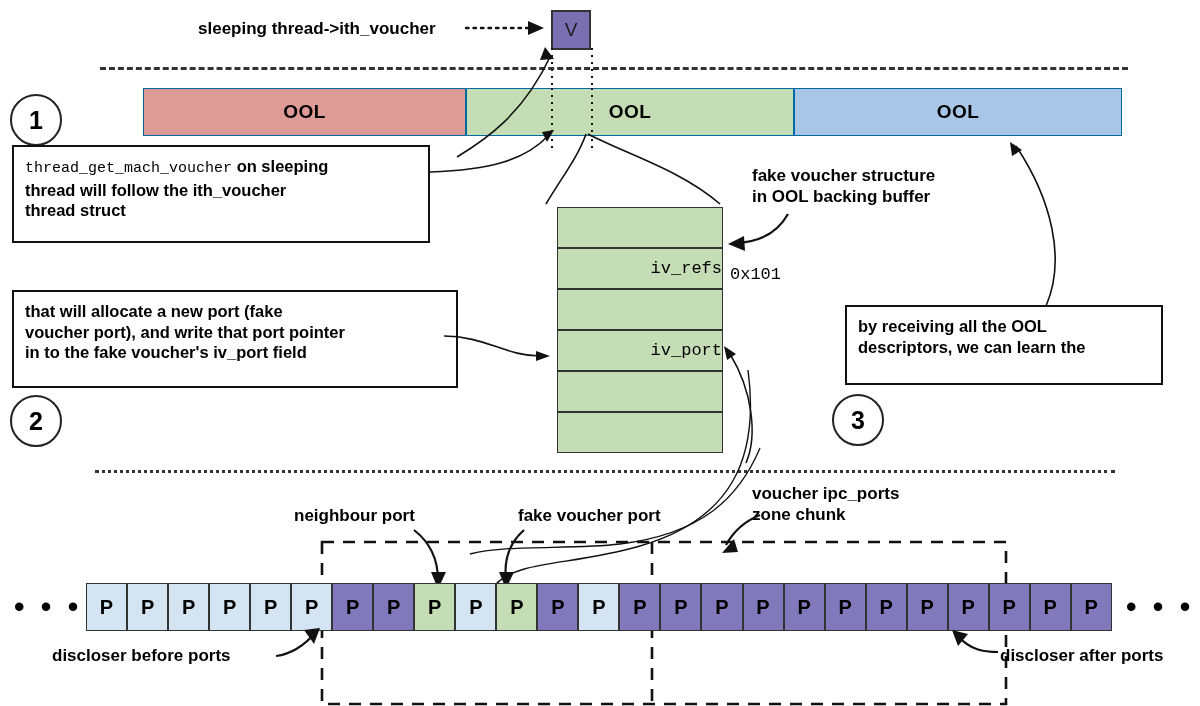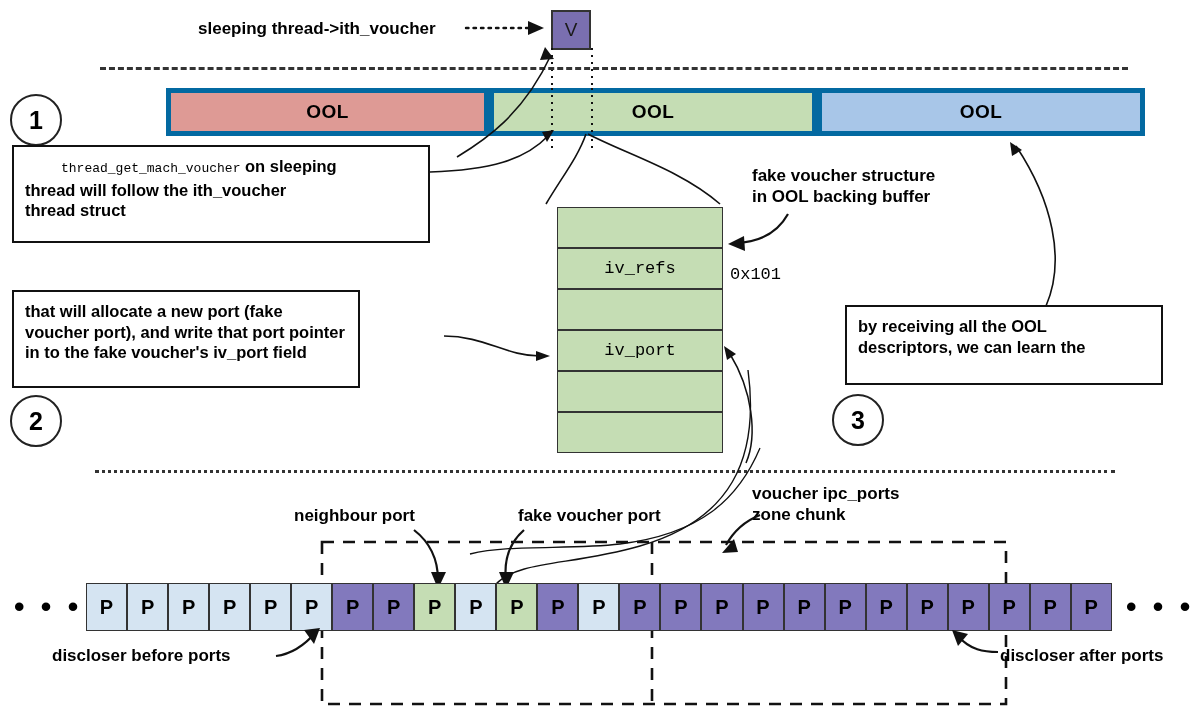--- a/index.html
+++ b/index.html
@@ -12,27 +12,27 @@
   
   .circle{width:48px;height:48px;border:2px solid #222;border-radius:50%;
           display:flex;align-items:center;justify-content:center;
           font-size:25px;font-weight:bold;background:#fff;}
 
   
   .callout{border:2px solid #111;background:#fff;box-sizing:border-box;
            padding:9px 11px;font-weight:bold;font-size:16.5px;line-height:20.5px;}
 
   
-  .ool{box-sizing:border-box;border:5px solid #0369a1;display:flex;
+  .ool{box-sizing:border-box;border:1px solid #0369a1;display:flex;
        align-items:center;justify-content:center;
-       font-size:19px;font-weight:bold;letter-spacing:.5px;margin-left:23px;}
+       font-size:19px;font-weight:bold;letter-spacing:.5px;}
 
   
   .vrow{box-sizing:border-box;border:1px solid #333;background:#c5ddb4;
-        display:flex;align-items:center;justify-content:center;
+        display:flex;align-items:center;justify-content:flex-end;
         font-family:"Liberation Mono",monospace;font-size:17px;margin-left:8px;}
 
   
   .pcell{box-sizing:border-box;border:1px solid #333;
          display:flex;align-items:center;justify-content:center;
          font-size:20px;font-weight:bold;}
 
   .vbox{box-sizing:border-box;border:2px solid #333;background:#7a6fb0;
         display:flex;align-items:center;justify-content:center;
         font-size:19px;color:#1a1a1a;}
@@ -82,21 +82,21 @@
 <div class="abs ool" style="left:794px;top:88px;width:328px;height:48px;background:#a8c6e8;">
   <span>OOL</span>
 </div>
 
 <svg class="abs" style="left:548px;top:88px;" width="50" height="48">
   <line x1="4" y1="0" x2="4" y2="48" stroke="#111" stroke-width="2" stroke-dasharray="2,5"></line>
   <line x1="44" y1="0" x2="44" y2="48" stroke="#111" stroke-width="2" stroke-dasharray="2,5"></line>
 </svg>
 
 <div class="abs callout" style="left:12px;top:145px;width:418px;height:98px;">
-  <div><span class="mono" style="font-weight:normal;font-size:13px;margin-left:36px;">thread_get_mach_voucher</span><span> on sleeping</span></div>
+  <div><span class="mono" style="font-weight:normal;font-size:15px;">thread_get_mach_voucher</span><span> on sleeping</span></div>
   <div>thread will follow the ith_voucher</div>
   <div>thread struct</div>
 </div>
 
 <svg class="abs" style="left:430px;top:130px;" width="140" height="50">
   <path d="M0,42 C60,40 95,30 118,6" stroke="#111" stroke-width="1.6" fill="none"></path>
   <polygon points="112,2 124,0 117,12" fill="#111"></polygon>
 </svg>
 
 <svg class="abs" style="left:520px;top:132px;" width="80" height="76">
@@ -105,21 +105,21 @@
 
 <svg class="abs" style="left:586px;top:132px;" width="150" height="76">
   <path d="M2,2 C40,22 95,38 134,72" stroke="#111" stroke-width="1.6" fill="none"></path>
 </svg>
 
 <svg class="abs" style="left:455px;top:45px;" width="110" height="115">
   <path d="M2,112 C30,95 68,70 96,10" stroke="#111" stroke-width="1.6" fill="none"></path>
   <polygon points="90,2 99,14 85,15" fill="#111"></polygon>
 </svg>
 
-<div class="abs callout" style="left:12px;top:290px;width:348px;height:98px;">
+<div class="abs callout" style="left:12px;top:290px;width:446px;height:98px;">
   <div>that will allocate a new port (fake</div>
   <div>voucher port), and write that port pointer</div>
   <div>in to the fake voucher's iv_port field</div>
 </div>
 
 <svg class="abs" style="left:444px;top:330px;" width="110" height="36">
   <path d="M0,6 C40,6 62,26 96,26" stroke="#111" stroke-width="1.6" fill="none"></path>
   <polygon points="92,21 106,26 92,31" fill="#111"></polygon>
 </svg>
 

